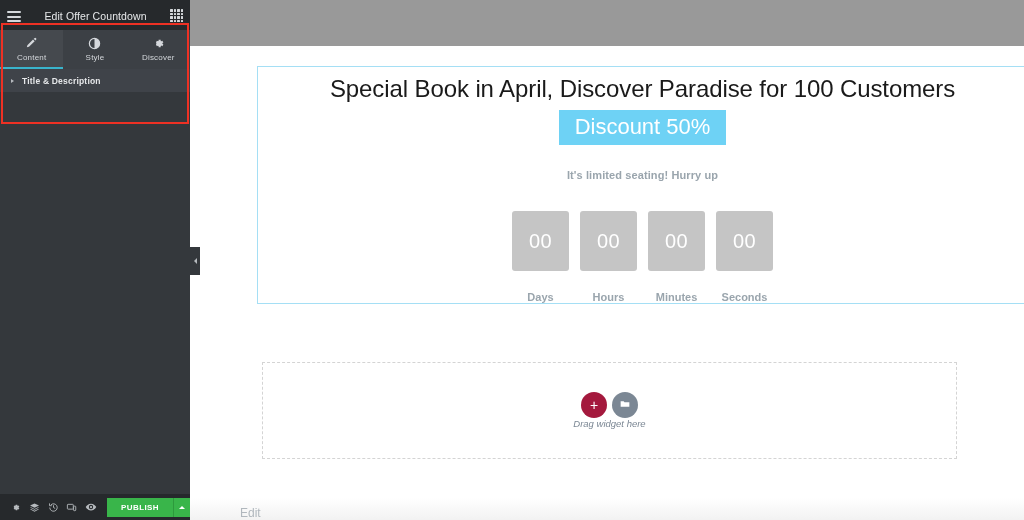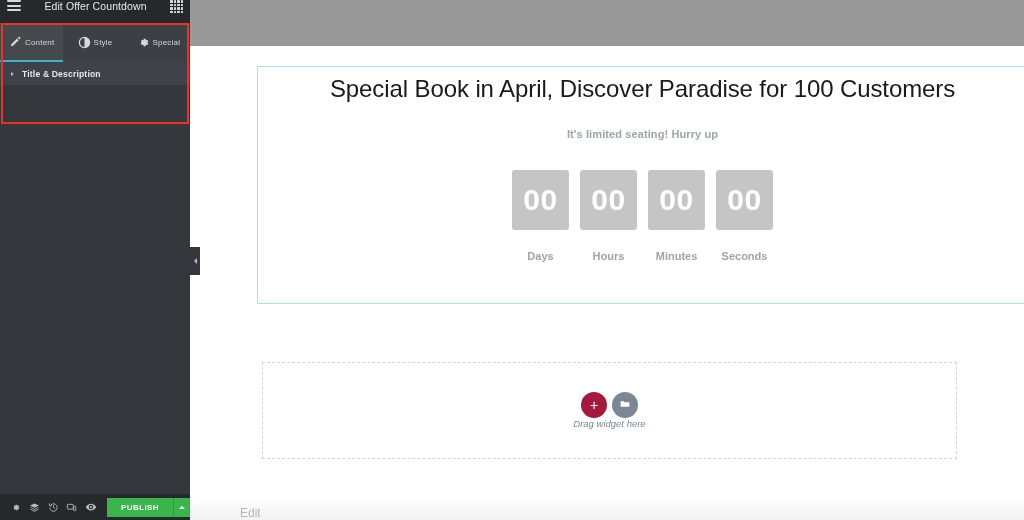--- a/index.html
+++ b/index.html
@@ -12,40 +12,40 @@
   #app { position: relative; width: 1024px; height: 520px; }
 
   
   .panel {
     position: absolute; left: 0; top: 0;
     width: 190px; height: 520px;
     background: #34383c;
     display: flex; flex-direction: column;
   }
   .panel-header {
-    height: 23px; background: #26292c;
-    display: flex; align-items: flex-start;
-    padding: 0 7px; flex: none;
+    height: 30px; background: #26292c;
+    display: flex; align-items: flex-end;
+    padding: 8px 7px; flex: none;
   }
   .ph-menu { width: 14px; height: 11px; display: flex; flex-direction: column;
     justify-content: space-between; cursor: pointer; }
   .ph-menu i { display: block; height: 2px; background: #d5d8dc; border-radius: 1px; }
   .ph-title {
     flex: 1; text-align: center;
     color: #e6e8ea; font-size: 10.5px; letter-spacing: .1px;
   }
   .ph-grid { width: 13px; height: 13px; display: grid;
     grid-template-columns: repeat(4,1fr); grid-template-rows: repeat(4,1fr);
     gap: 1px; cursor: pointer; }
   .ph-grid s { display: block; background: #d5d8dc; border-radius: .5px; }
 
   
   .tabs { display: flex; height: 39px; background: #3c4045; flex: none; }
   .tab {
-    flex: 1; display: flex; 
+    flex: 1; display: flex; flex-direction: column;
     align-items: center; justify-content: center; gap: 3px;
     cursor: pointer; position: relative;
     background: #3c4045;
   }
   .tab.active { background: #45494e; }
   .tab.active::after {
     content: ''; position: absolute; left: 0; right: 0; bottom: 0;
     height: 2px; background: #39b4cc;
   }
   .tab .ti { color: #d5d8dc; line-height: 1; height: 13px; display: block; }
@@ -162,21 +162,21 @@
   }
   .cd-row {
     margin-top: 30px;
     display: flex; justify-content: center; gap: 11px;
   }
   .cd-cell { width: 57px; }
   .cd-box {
     height: 60px; background: #c5c5c5;
     border-radius: 3px;
     display: flex; align-items: center; justify-content: center;
-    color: #fff; font-size: 30px; font-weight: bold; letter-spacing: .5px;
+    color: #fff; font-size: 20px; font-weight: normal; letter-spacing: .5px;
   }
   .cd-label {
     margin-top: 20px; font-size: 11px;
     color: #9aa5ad; font-weight: bold;
   }
 
   
   .dropzone {
     position: absolute; left: 72px; top: 362px;
     width: 695px; height: 97px;
@@ -258,21 +258,21 @@
         </span>
         <span class="tl">Style</span>
       </div>
       <div class="tab">
         <span class="ti">
           <svg width="13" height="13" viewBox="0 0 16 16" fill="#d5d8dc">
             <path d="M8 5.3A2.7 2.7 0 1 0 8 10.7 2.7 2.7 0 0 0 8 5.3zm0 4a1.3 1.3 0 1 1 0-2.6 1.3 1.3 0 0 1 0 2.6z"></path>
             <path d="M14 9.1l-1.2-.7c.1-.3.1-.6 0-.9l1.2-.7-1.3-2.2-1.2.7a3.6 3.6 0 0 0-.8-.5V3.4H8.1v1.4c-.3.1-.6.3-.8.5l-1.2-.7L4.8 6.8 6 7.5c-.1.3-.1.6 0 .9l-1.2.7L6.1 11.3l1.2-.7c.2.2.5.4.8.5v1.4h2.6v-1.4c.3-.1.6-.3.8-.5l1.2.7L14 9.1z"></path>
           </svg>
         </span>
-        <span class="tl">Special</span>
+        <span class="tl">Discover</span>
       </div>
     </div>
 
     <div class="sections">
       <div class="section">
         <span class="sec-arrow"></span>
         <span class="sec-label">Title &amp; Description</span>
       </div>
     </div>
 
@@ -325,20 +325,21 @@
   <div class="collapse-handle">
     <s></s>
   </div>
 
   <div class="canvas">
 
     <div class="topstrip"></div>
 
     <div class="widget">
       <div class="w-title">Special Book in April, Discover Paradise for 100 Customers</div>
+      <div class="w-badge">Discount 50%</div>
       <div class="w-sub">It's limited seating! Hurry up</div>
 
       <div class="cd-row">
         <div class="cd-cell">
           <div class="cd-box">00</div>
           <div class="cd-label">Days</div>
         </div>
         <div class="cd-cell">
           <div class="cd-box">00</div>
           <div class="cd-label">Hours</div>

